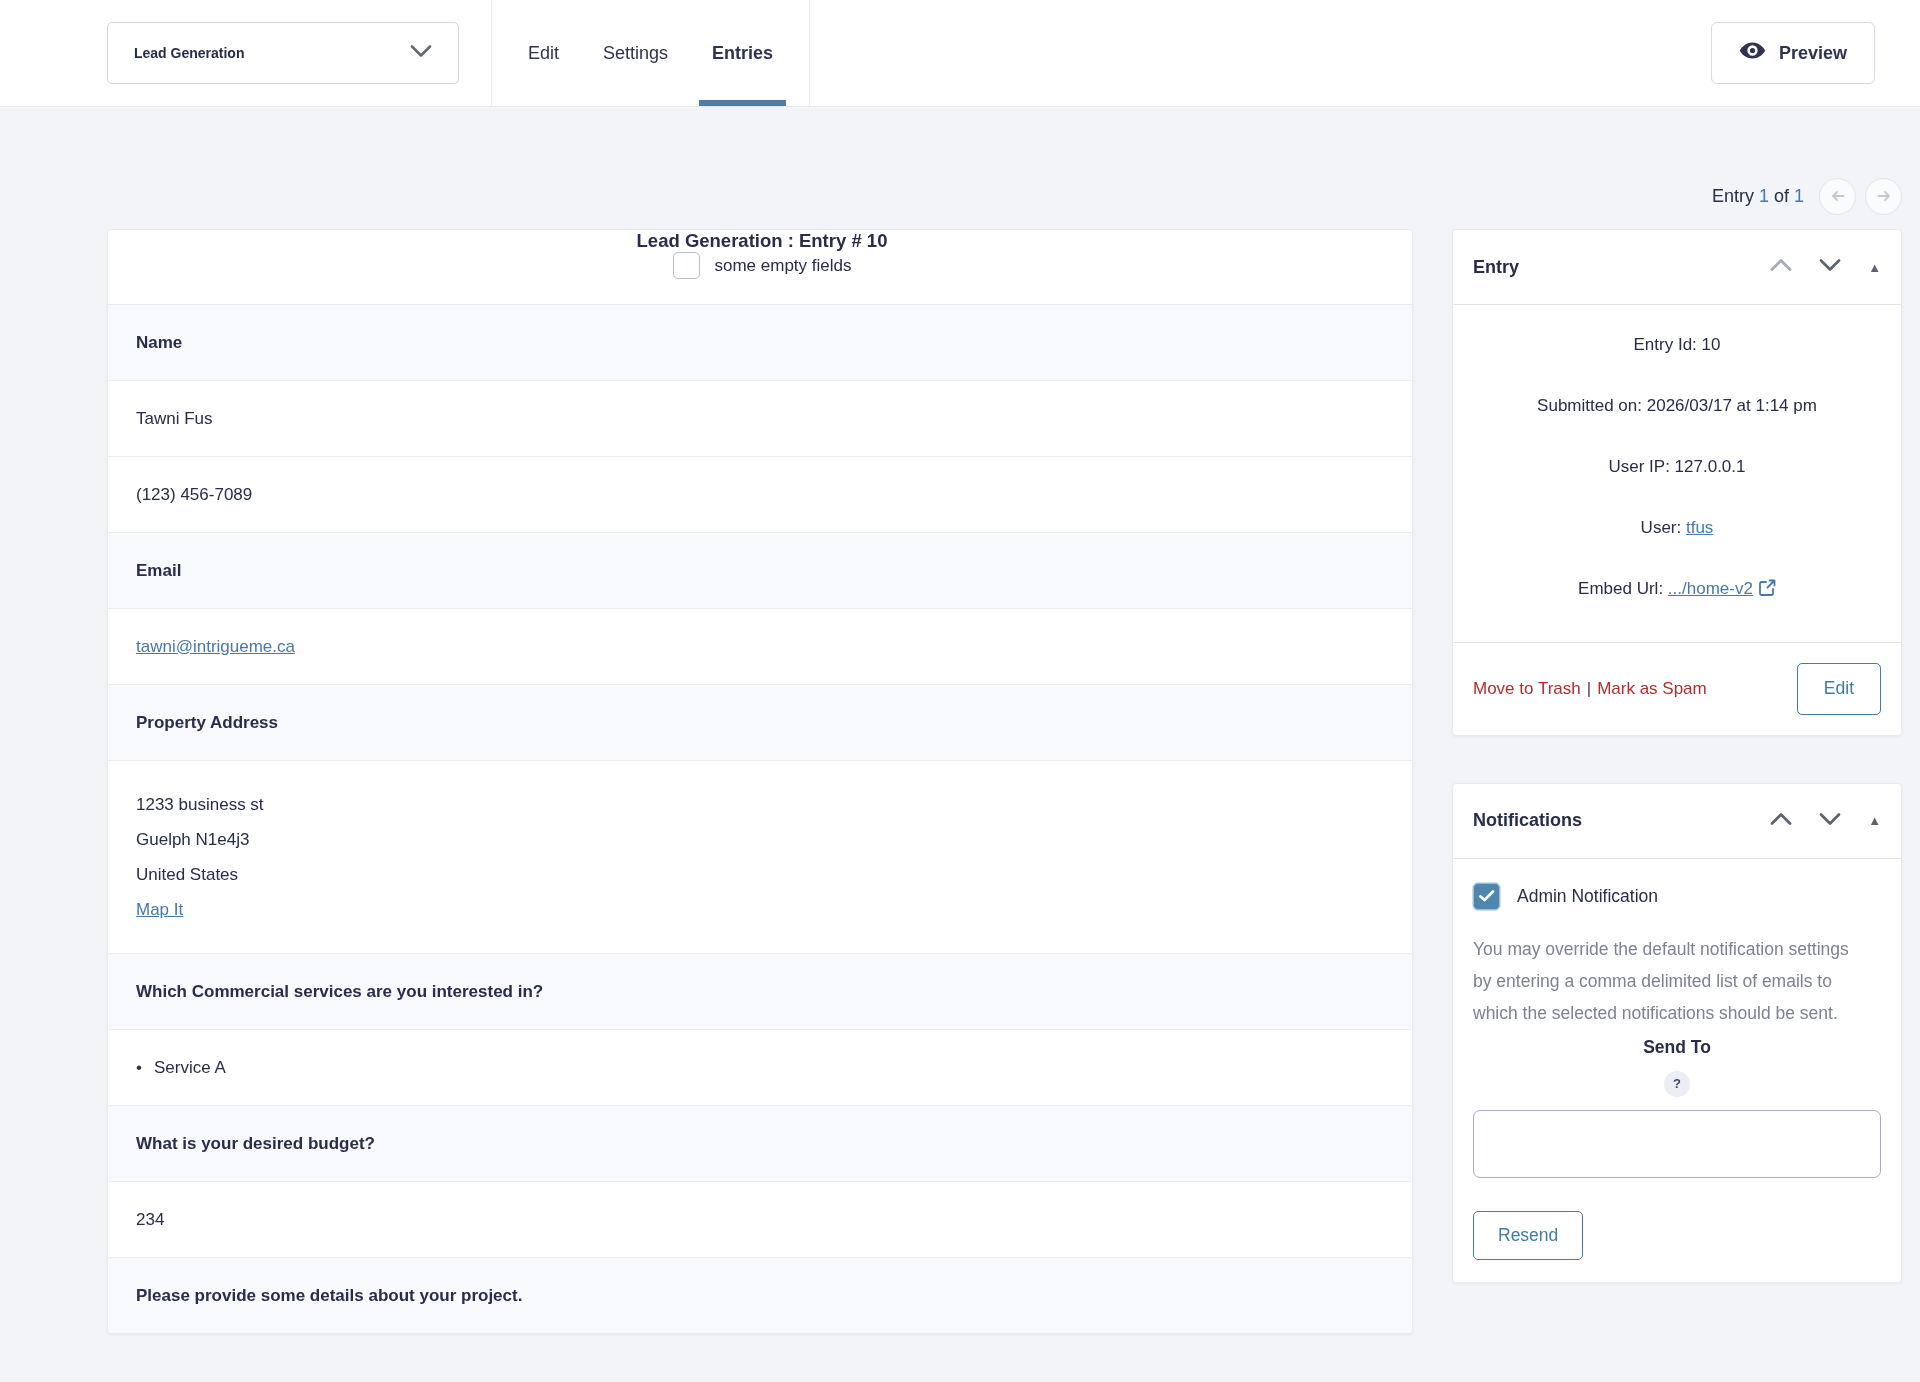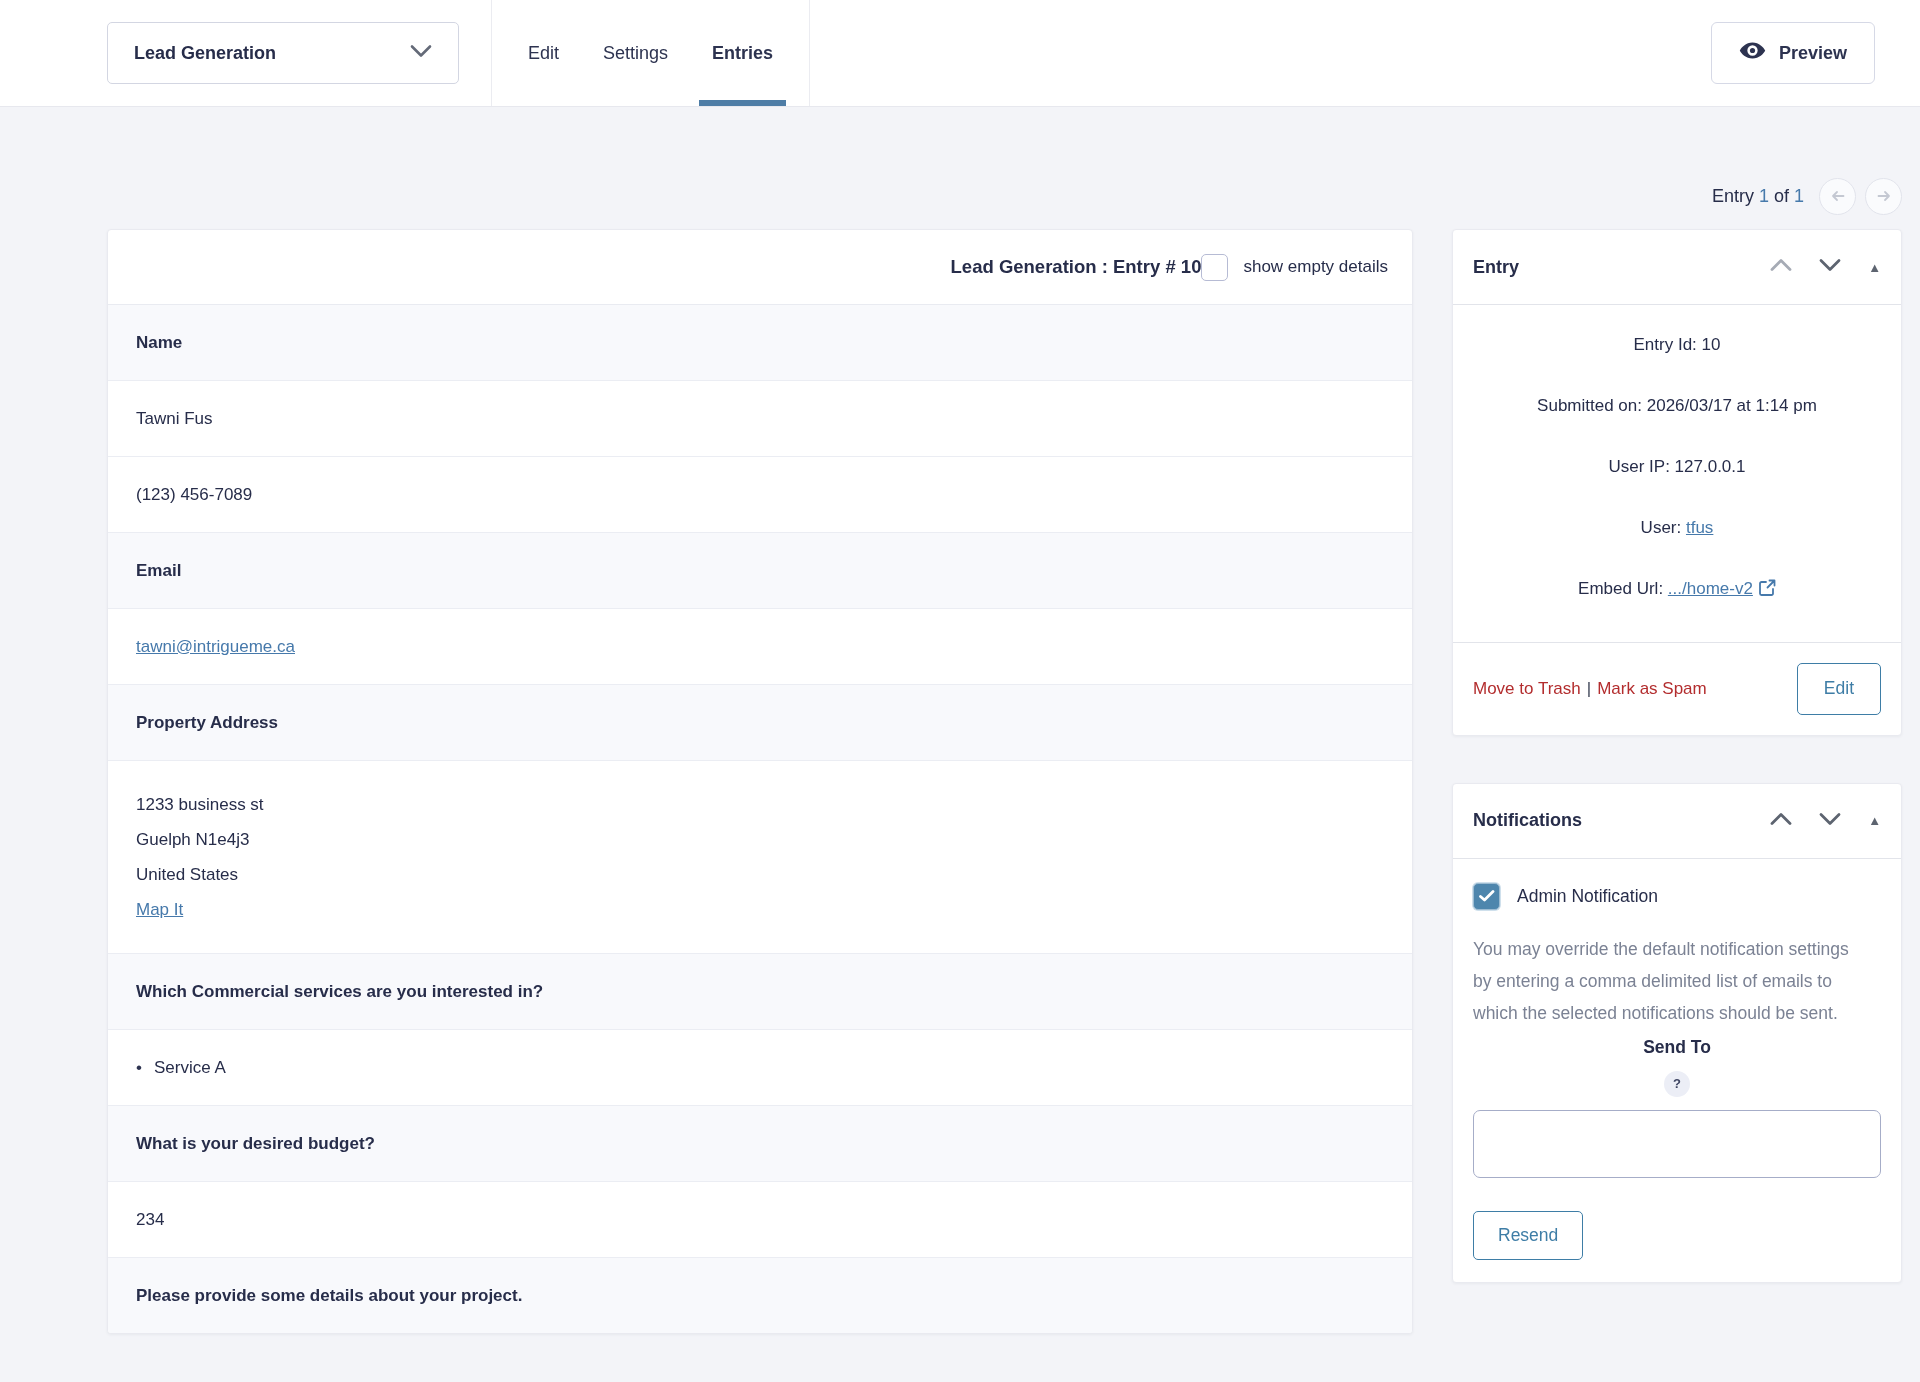--- a/index.html
+++ b/index.html
@@ -15,21 +15,21 @@
   .topbar {
     height: 107px; background: #ffffff; border-bottom: 1px solid #e7e8ee;
     display: flex; align-items: center;
   }
   .form-switcher {
     margin-left: 107px; width: 352px; height: 62px;
     border: 1px solid #d3d6e2; border-radius: 5px; background: #fff;
     display: flex; align-items: center; justify-content: space-between;
     padding: 0 26px; cursor: pointer;
   }
-  .form-switcher .fs-label { font-size: 18px; font-weight: 700; }
+  .form-switcher .fs-label { font-size: 14px; font-weight: 700; }
   .tabs {
     height: 100%; margin-left: 32px;
     border-left: 1px solid #ebecf1; border-right: 1px solid #ebecf1;
     display: flex; align-items: stretch; gap: 44px; padding: 0 36px;
   }
   .tab {
     position: relative; display: flex; align-items: center;
     font-size: 18px; font-weight: 500; color: #2d3350; cursor: pointer;
   }
   .tab.active { font-weight: 700; justify-content: flex-end; }
@@ -59,22 +59,22 @@
     display: flex; align-items: center; justify-content: center; cursor: pointer;
   }
   .columns { display: flex; gap: 39px; align-items: flex-start; }
 
   
   .main-card {
     width: 1306px; background: #fff; border: 1px solid #e9eaf0; border-radius: 4px;
     box-shadow: 0 1px 3px rgba(25,30,56,.05); overflow: hidden;
   }
   .card-head {
-    height: 75px; display: flex; align-items: center; justify-content: flex-end;
-    padding: 0 24px 0 16px; border-bottom: 1px solid #e9ebf1;
+    height: 75px; display: flex; align-items: center; justify-content: flex-start;
+    padding: 0 24px 0 28px; border-bottom: 1px solid #e9ebf1; flex-direction: column;
   }
   .card-title { font-size: 18.5px; font-weight: 600; }
   .show-empty { display: flex; align-items: center; gap: 15px; cursor: pointer; }
   .show-empty .se-label { font-size: 17px; }
   .checkbox {
     width: 27px; height: 27px; border: 1px solid #b6bbd4; border-radius: 5px;
     background: #fff; flex: 0 0 auto; display: flex; align-items: center; justify-content: center;
     cursor: pointer;
   }
   .checkbox svg { display: none; }
@@ -204,21 +204,21 @@
 
   <div class="columns">
 
     <section class="main-card">
       <div class="card-head">
         <h2 class="card-title">Lead Generation : Entry # 10</h2>
         <label class="show-empty">
           <span class="checkbox">
             
           </span>
-          <span class="se-label">show empty details</span>
+          <span class="se-label">some empty fields</span>
         </label>
       </div>
 
       <div class="frow frow-label">
         <span>Name</span>
       </div>
       <div class="frow frow-value">
         <span>Tawni Fus</span>
       </div>
 

